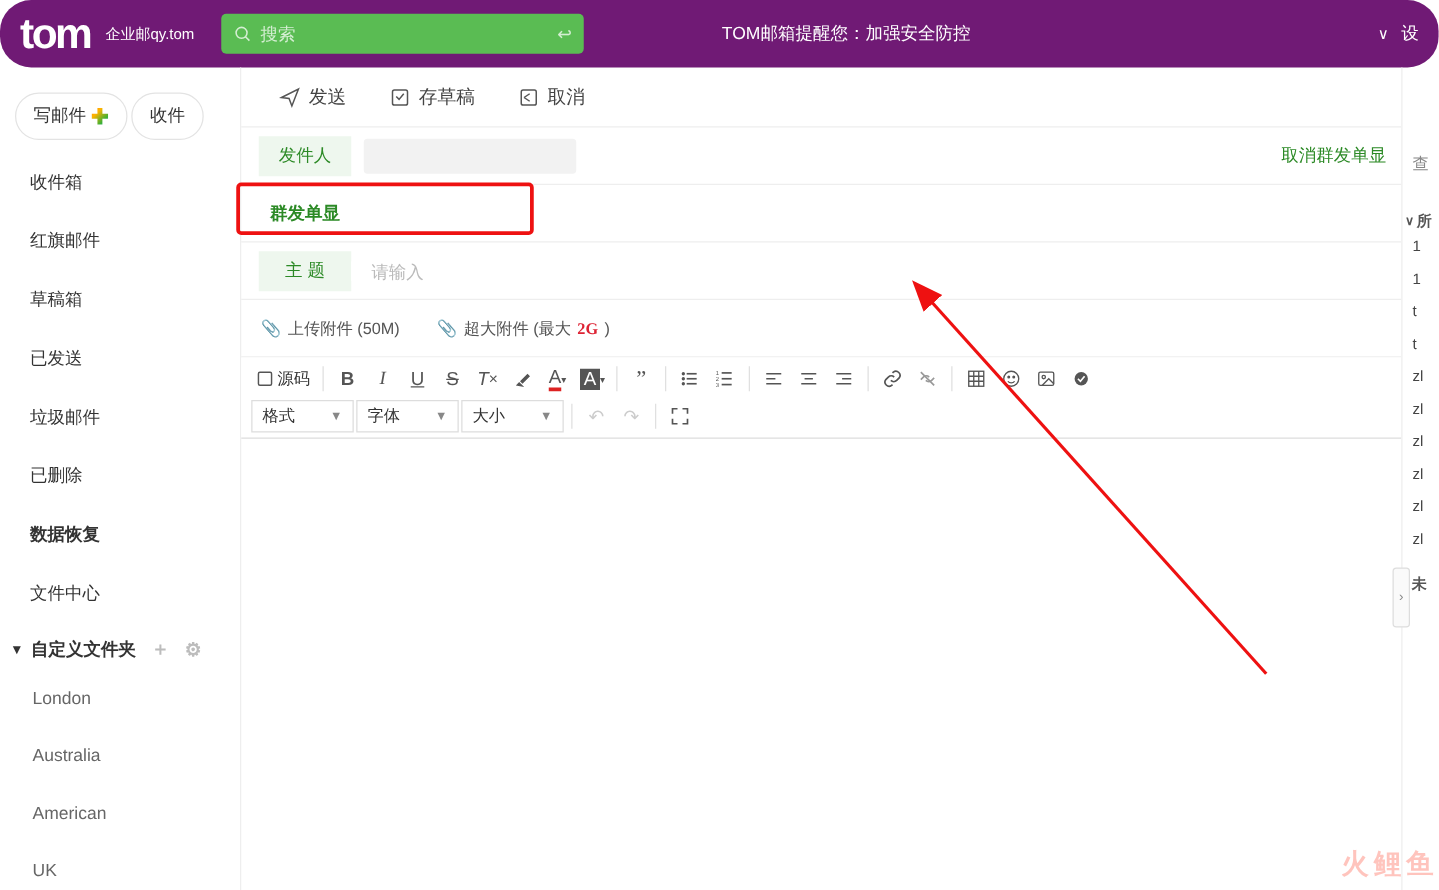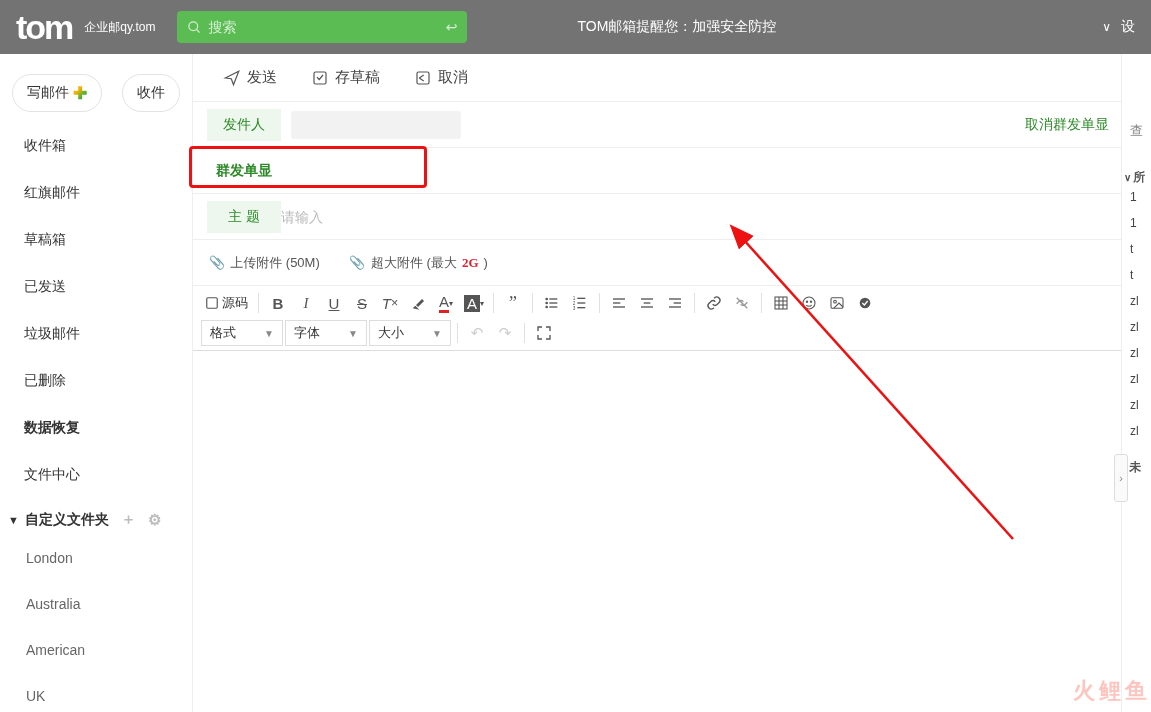--- a/index.html
+++ b/index.html
@@ -1,33 +1,33 @@
 <!DOCTYPE html>
 <html><head>
 <meta charset="utf-8">
 <style>
 * { margin:0; padding:0; box-sizing:border-box; font-family:"Microsoft YaHei","PingFang SC",Arial,sans-serif; }
 body { background:#fff; font-size:13px; color:#333; overflow:hidden; width:1151px; height:712px; position:relative; }
 
-.topbar { height:54px; background:#737373; display:flex; align-items:center; padding:0 16px; color:#fff; }
+.topbar { height:54px; background:#701a75; display:flex; align-items:center; padding:0 16px; color:#fff;border-radius:25px; }
 .logo { font-family:Arial; font-weight:900; font-size:34px; letter-spacing:-2px; margin-right:8px; }
 .brand-sub { display:flex; flex-direction:row; font-size:12px; line-height:15px; margin-left:4px;justify-content:center; }
 .search-wrap { margin-left:22px; width:290px; height:32px; background:#5abc53; border-radius:4px; display:flex; align-items:center; padding:0 10px; }
 .search-wrap input { flex:1; background:transparent; border:none; outline:none; color:#fff; font-size:14px; margin-left:6px; }
 .search-wrap input::placeholder { color:#d4eed2; }
 .search-icon { width:15px; height:15px; }
 .enter-icon { color:#d4eed2; font-size:14px; }
 .tip { margin-left:110px; font-size:14px; }
 .top-right { margin-left:auto; display:flex; align-items:center; gap:10px; }
 .chev { font-size:12px; }
 .set-word { font-size:14px; }
 
 .main { display:flex; height:658px; }
 .sidebar { width:192px; border-right:none; padding-top:20px; }
-.btn-row { display:flex; gap:20px; padding:0 12px 10px 12px; }
+.btn-row { display:flex; gap:3px; padding:0 12px 10px 12px; }
 .round-btn { height:38px; border:1px solid #e3e3e3; border-radius:19px; display:flex; align-items:center; justify-content:center; font-size:14px; cursor:pointer; background:#fff; }
 .compose { width:90px; gap:4px; }
 .plus { font-weight:bold; font-size:17px; background:linear-gradient(135deg,#ff7a00,#ffb300,#3cb034,#2aa3ef); -webkit-background-clip:text; color:transparent; }
 .recv { width:58px; }
 
 .nav-item { height:47px; line-height:47px; padding-left:24px; font-size:14px; color:#333; cursor:pointer; }
 .nav-item.bold { font-weight:700; }
 .folder-hdr { display:flex; align-items:center; padding:12px 0 6px 8px; gap:6px; font-size:14px; font-weight:700; }
 .folder-hdr .tri { font-size:11px; }
 .folder-hdr .add, .folder-hdr .gear { margin-left:6px; color:#bcbcbc; font-size:15px; cursor:pointer; }
@@ -40,21 +40,21 @@
 
 .row { display:flex; align-items:center; min-height:46px; border-bottom:1px solid #eee; font-size:14px; }
 .row .lab { width:74px; min-height:32px; margin-left:14px; background:#eef7ee; color:#2c8a26; display:flex; align-items:center; justify-content:center; font-size:14px; }
 .row .lab.nogreen { background:transparent; color:#2c8a26; font-weight:500; }
 .sender-val { margin-left:10px; background:#f2f2f2; height:28px; width:170px; border-radius:3px; }
 .cancel-link { margin-left:auto; margin-right:12px; color:#2c8a26; cursor:pointer; }
 
 .group-row { position:relative; }
 .red-box { position:absolute; left:-4px; top:-2px; width:238px; height:42px; border:3px solid #e11; border-radius:4px; pointer-events:none; }
 
-.subject-input { flex:1; border:none; outline:none; font-size:14px; }
+.subject-input { flex:1; border:none; outline:none; font-size:14px; padding-left:16px; }
 .subject-input::placeholder { color:#bbb; }
 
 .attach-row { height:46px; display:flex; align-items:center; gap:30px; padding-left:16px; border-bottom:1px solid #eee; color:#555; font-size:13px; }
 .attach-itm { display:flex; align-items:center; gap:5px; cursor:pointer; }
 .clip { color:#999; }
 .big-g { color:#d23; font-weight:bold;font-family:Liberation Serif, serif; }
 
 .toolbar { border-bottom:1px solid #ddd; padding:4px 8px; display:flex; flex-direction:column; gap:4px; background:#fff; }
 .tool-row { display:flex; align-items:center; gap:2px; }
 .tb { width:26px; height:26px; display:flex; align-items:center; justify-content:center; font-size:15px; color:#555; cursor:pointer; border-radius:3px; }

